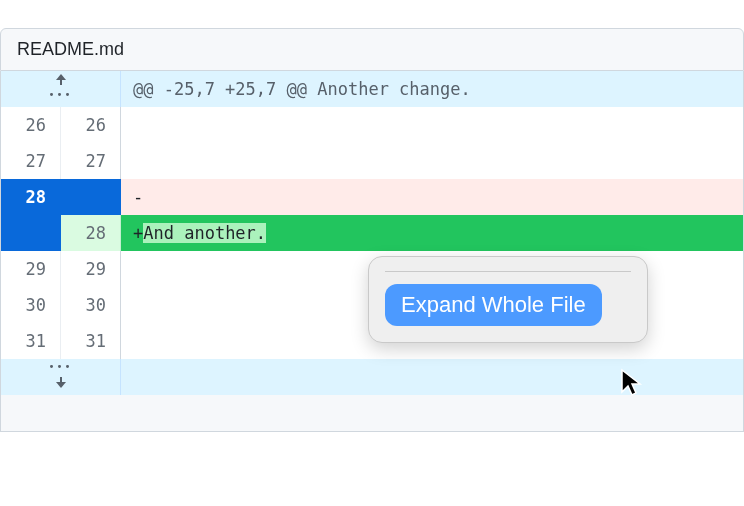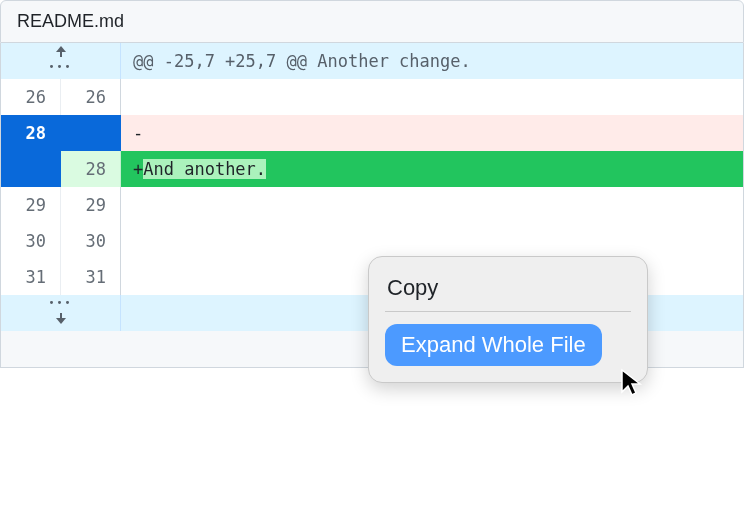--- a/index.html
+++ b/index.html
@@ -14,20 +14,21 @@
   }
   .file-header {
     background: #f6f8fa;
     border: 1px solid #d0d7de;
     border-top-left-radius: 6px;
     border-top-right-radius: 6px;
     padding: 10px 16px;
     font-family: -apple-system, BlinkMacSystemFont, "Segoe UI", Helvetica, Arial, sans-serif;
     font-size: 18px;
     color: #1f2328;
+    margin-top: 28px;
   }
   .diff-table {
     border-collapse: collapse;
     width: 100%;
     border-left: 1px solid #d0d7de;
     border-right: 1px solid #d0d7de;
     border-bottom: 1px solid #d0d7de;
   }
   .diff-table tr { height: 36px; }
   .ln {
@@ -181,20 +182,25 @@
       </span>
     </td>
     <td class="code">@@ -25,7 +25,7 @@ Another change.</td>
   </tr>
 
   <tr>
     <td class="ln">26</td>
     <td class="ln right">26</td>
     <td class="code"></td>
   </tr>
+  <tr>
+    <td class="ln">27</td>
+    <td class="ln right">27</td>
+    <td class="code"></td>
+  </tr>
 
   <tr class="del">
     <td class="ln selected">28</td>
     <td class="ln right selected"></td>
     <td class="code"><span>-</span><span></span></td>
   </tr>
 
   <tr class="add">
     <td class="ln selected"></td>
     <td class="ln right">28</td>
@@ -229,20 +235,19 @@
     </td>
     <td class="code"></td>
   </tr>
   <tr class="trailing-row">
     <td colspan="3"></td>
   </tr>
 </tbody>
   </table>
 
 <div class="context-menu">
-  <div class="menu-item">Copy</div>
   <div class="divider"></div>
   <div class="menu-button">Expand Whole File</div>
 </div>
 
 <svg class="cursor" width="26" height="30" viewBox="0 0 26 30">
   <path d="M2 2 L2 24 L8 18 L12 27 L16 25 L12 16 L20 16 Z" fill="#000000" stroke="#ffffff" stroke-width="1.5"></path>
 </svg>
 
 </body></html>

